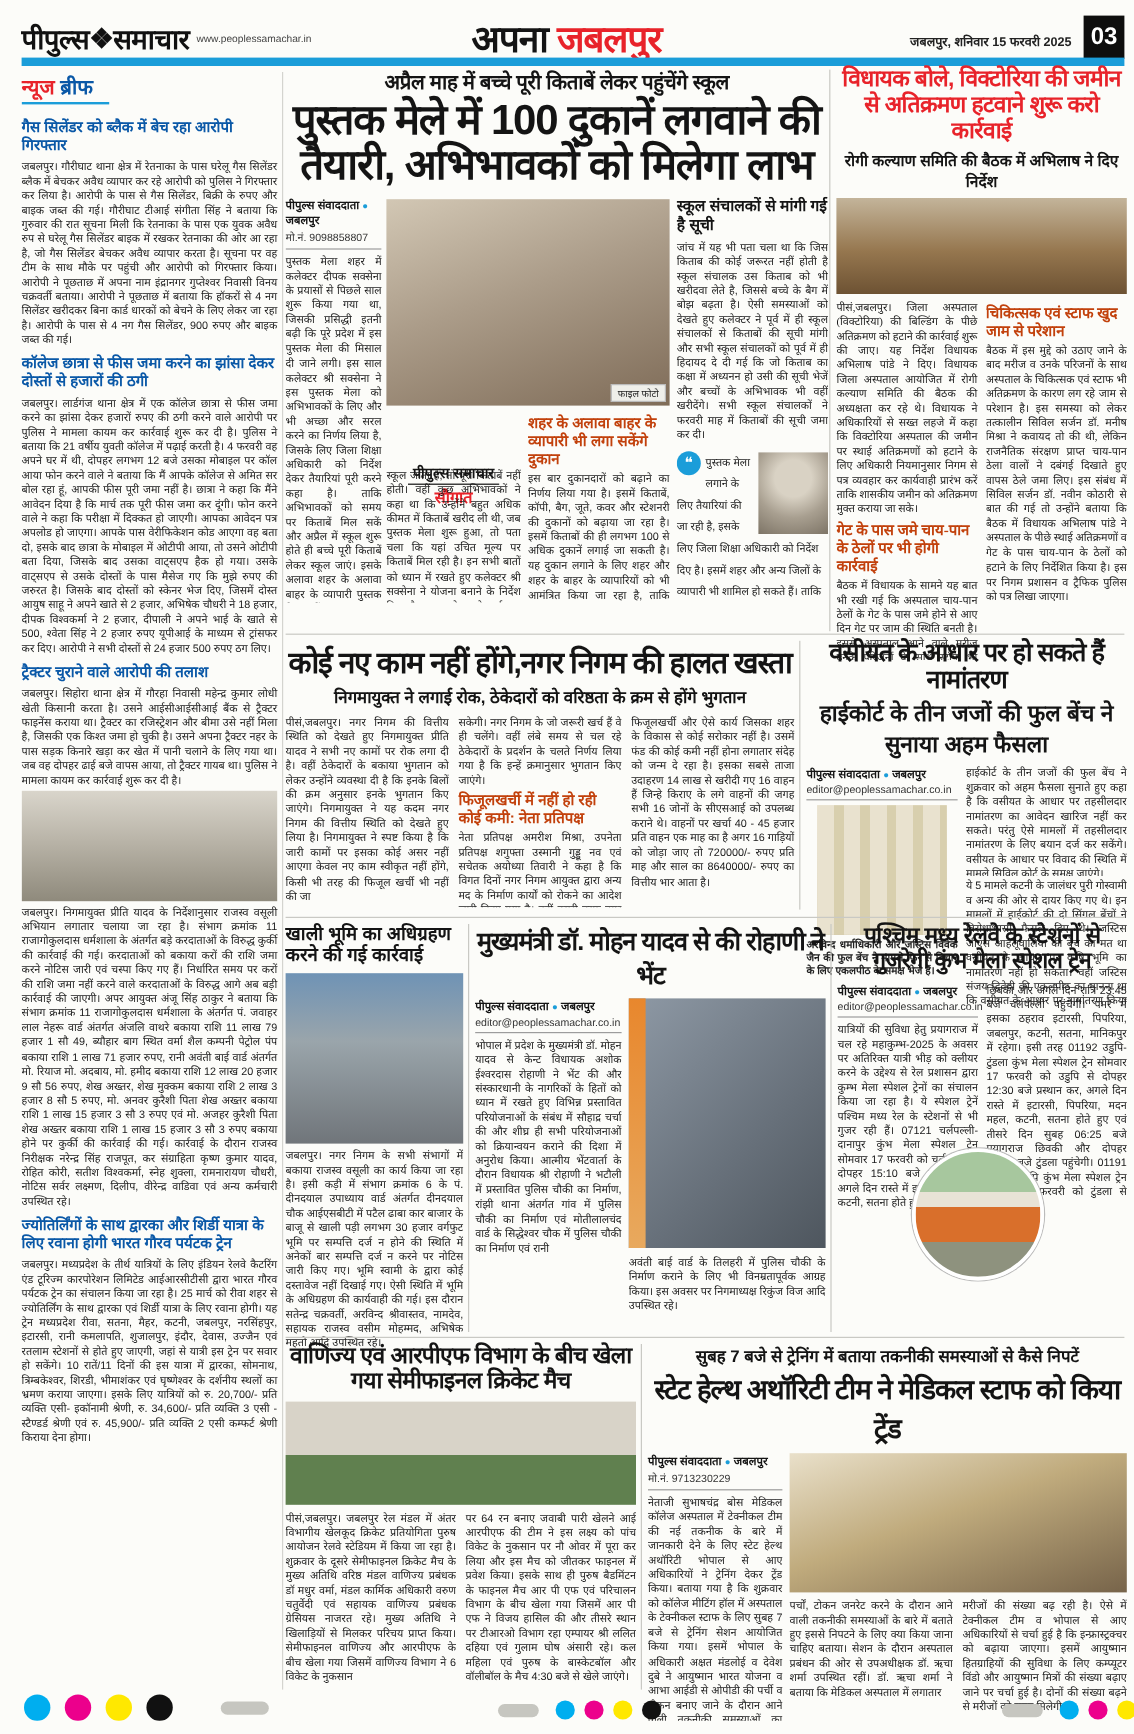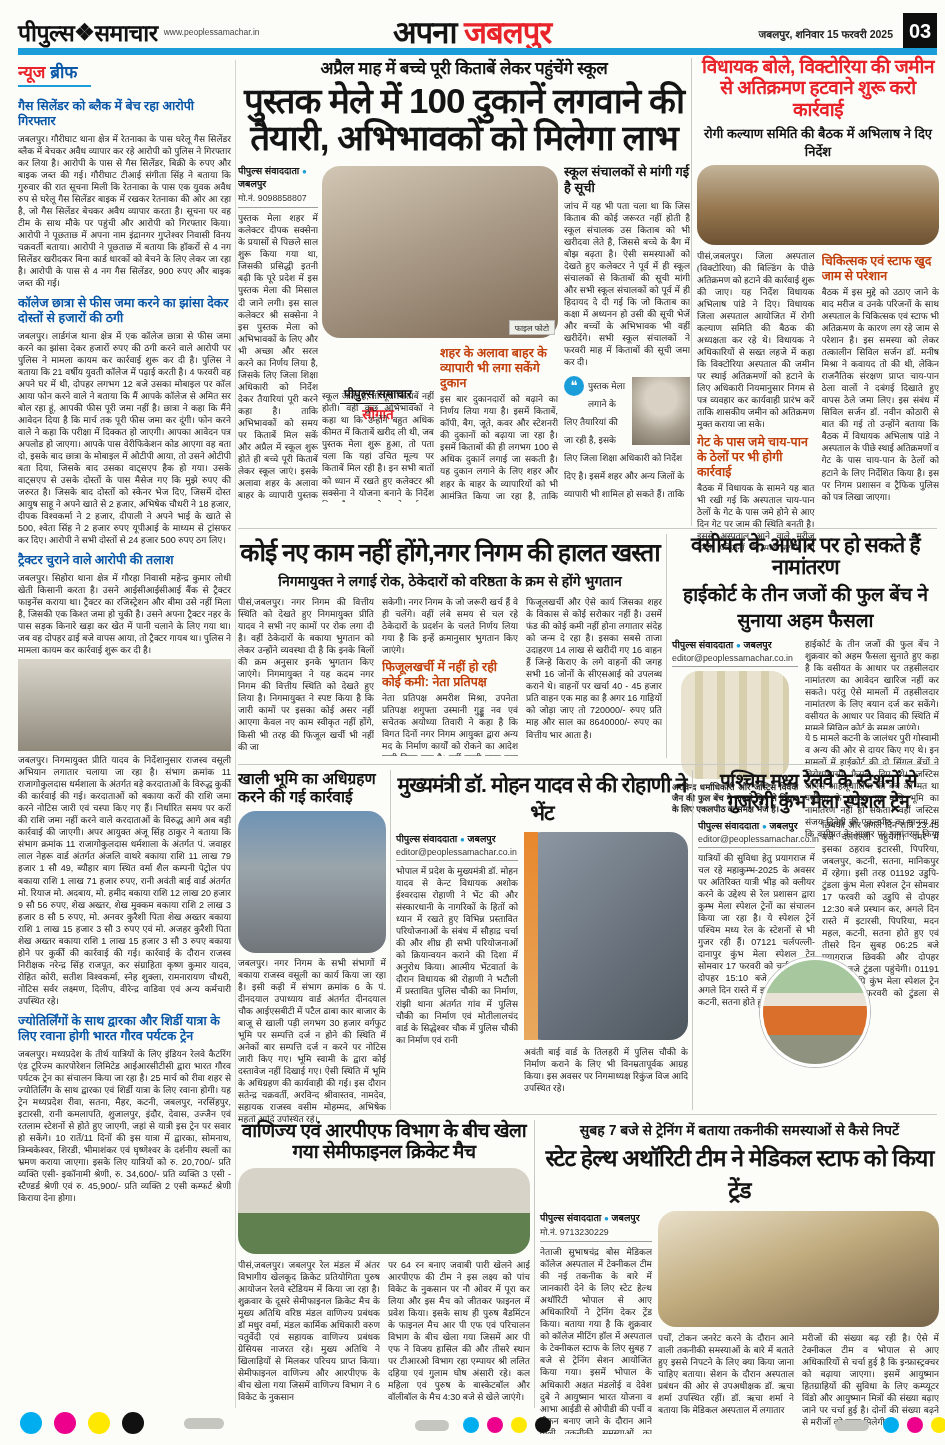--- a/index.html
+++ b/index.html
@@ -35,21 +35,21 @@
   .kicker{font-size:17px;font-weight:bold;text-align:center;letter-spacing:-0.3px;}
   .mainhl{font-size:35px;font-weight:bold;text-align:center;line-height:1.06;letter-spacing:-1px;margin-top:3px;}
   .hl-red{color:#e8232a;}
   .subhead{font-weight:bold;text-align:center;}
   .innersub{font-weight:bold;font-size:12.5px;line-height:1.2;margin:4px 0 2px;color:#c2410c;}
 
   .byline{font-size:9.5px;font-weight:bold;border-bottom:1px solid #9c9c9c;padding-bottom:3px;margin-bottom:4px;}
   .byline .bdot{color:#1b9dd9;font-size:8px;}
   .byline .sub{display:block;font-weight:normal;font-size:8.8px;color:#333;margin-top:2px;}
 
-  .photo{position:relative;border-radius:18px;}
+  .photo{position:relative;}
   .photo .tag{position:absolute;bottom:3px;right:3px;background:#efefea;color:#222;
               font-size:8px;padding:1px 5px;border:1px solid #bbb;}
   .cap{font-size:8.6px;line-height:1.3;font-weight:bold;color:#222;text-align:justify;margin-top:3px;}
 
   .brand{text-align:center;}
   .brand .t{font-size:12px;font-weight:bold;border-bottom:1.5px solid #111;display:inline-block;padding:0 4px 1px;margin-top:41px;}
   .brand .s{display:block;color:#e8232a;font-weight:bold;font-size:13.5px;margin-top:1px;}
 
   .sidebox-t{font-size:13px;font-weight:bold;line-height:1.25;margin-bottom:3px;}
   .quote-ic{width:20px;height:20px;border-radius:50%;background:#1b9dd9;color:#fff;

